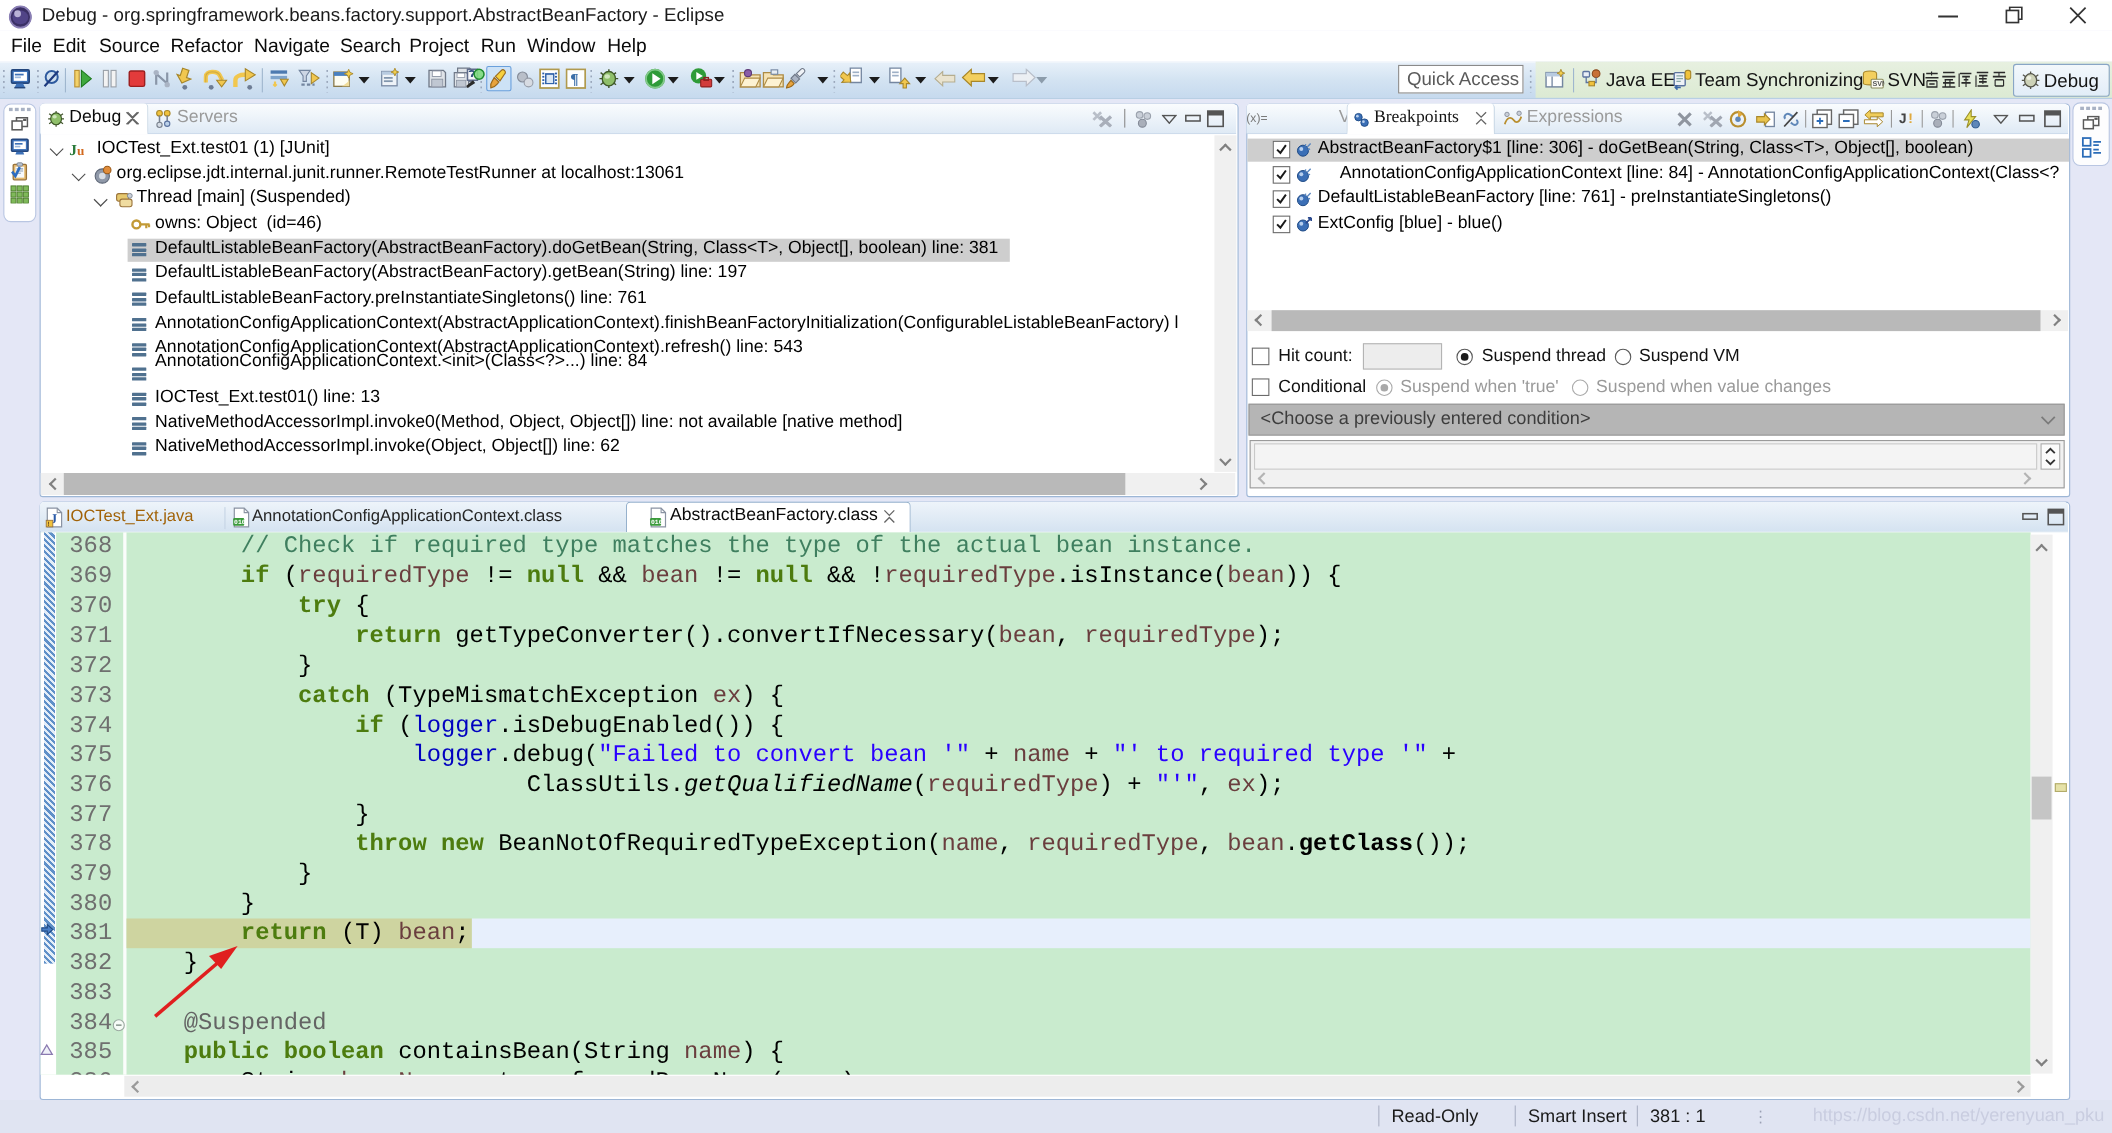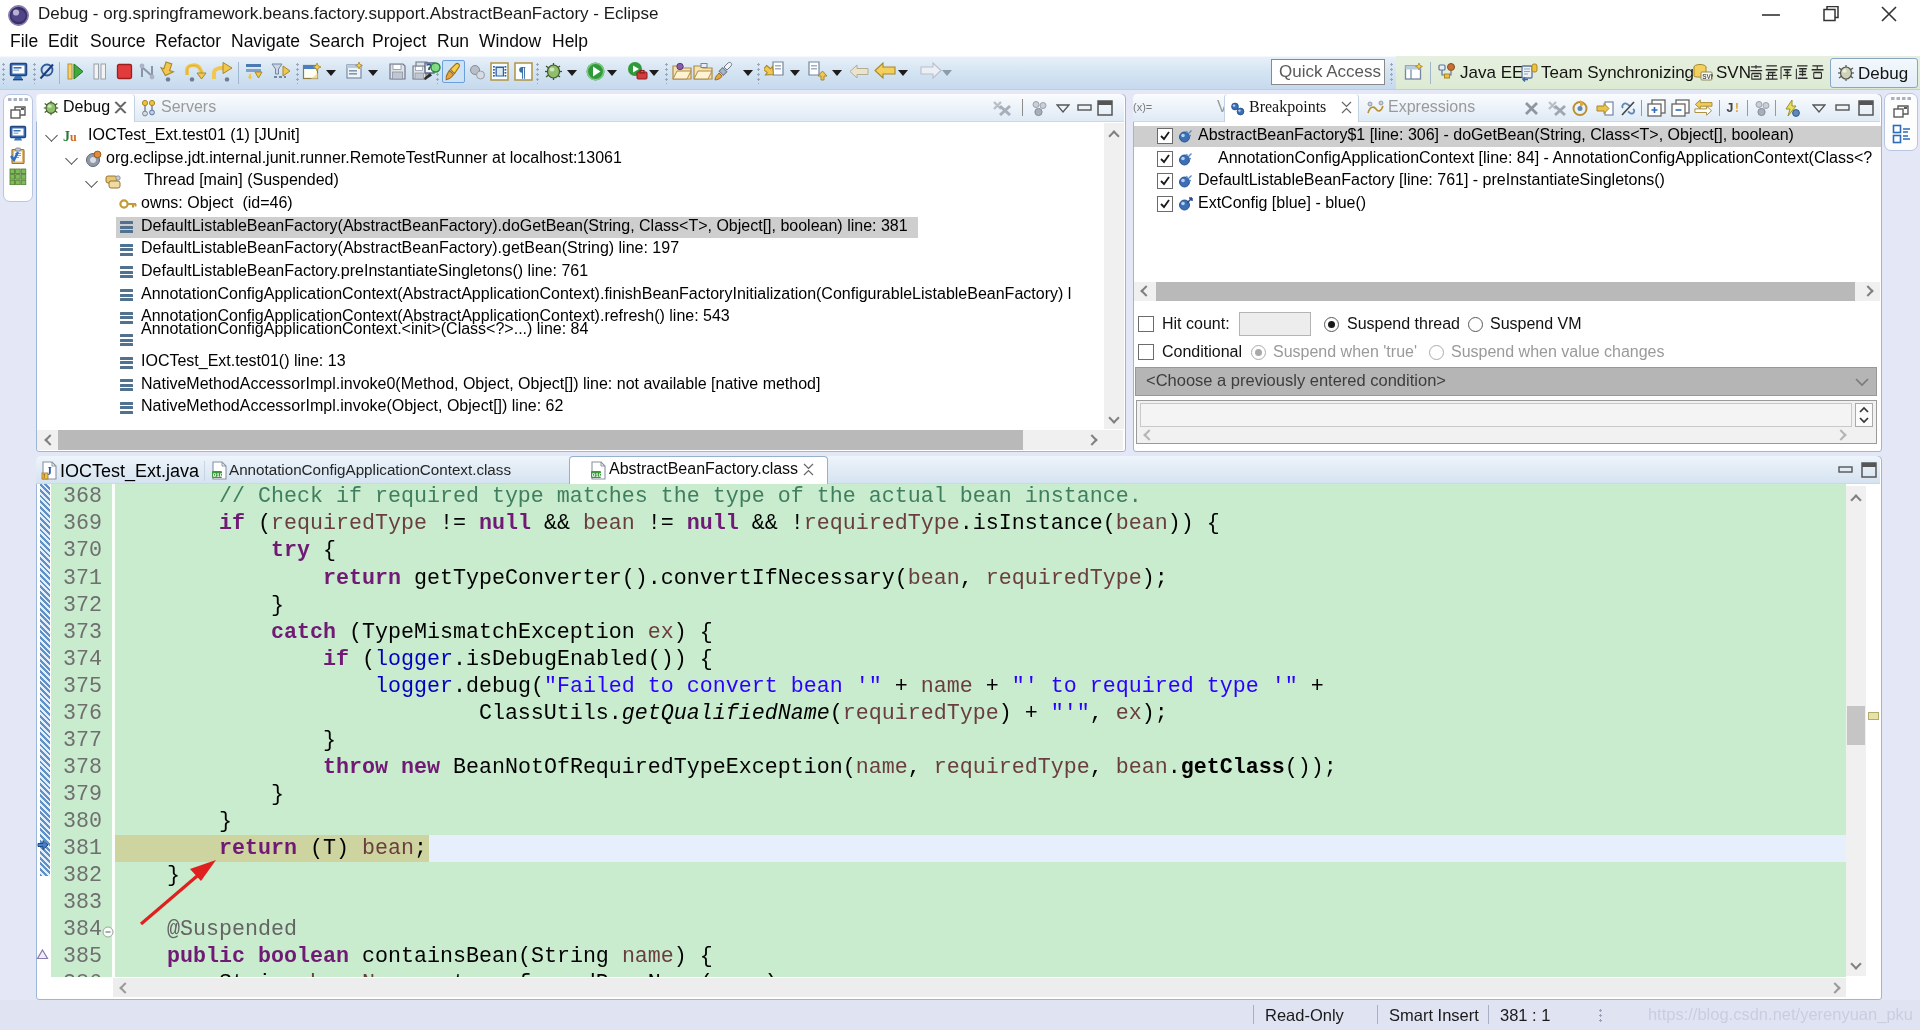--- a/index.html
+++ b/index.html
@@ -53,21 +53,21 @@
 
 .cb { position:absolute; width:16px; height:16px; background:#fff; border:1.5px solid #6b6b6b; }
 .cb svg { position:absolute; left:1px; top:1px; }
 .radio { position:absolute; width:15px; height:15px; border-radius:50%; background:#fff; border:1.5px solid #595959; }
 .radio.sel::after { content:""; position:absolute; left:2.5px; top:2.5px; width:7px; height:7px; border-radius:50%; background:#1a1a1a; }
 .radio.dis { border-color:#ababab; }
 .radio.dis.sel::after { background:#a9a9a9; }
 
 #code, #gutter { font-family:"Liberation Mono", monospace; font-size:21.66px; line-height:27.05px; white-space:pre; }
 #gutter { color:#6f6f6f; text-align:right; }
-.k { color:#701a75; font-weight:bold; }
+.k { color:#4d7c0f; font-weight:bold; }
 .c { color:#3f7f5f; }
 .s { color:#2a00ff; }
 .v { color:#6a3e3e; }
 .f { color:#0000c0; }
 .a { color:#646464; }
 .im { font-style:italic; }
 .bb { font-weight:bold; }
 .gtext { position:absolute; font-size:16px; color:#9a9a9a; white-space:nowrap; }
 .btext { position:absolute; font-size:16px; color:#111; white-space:nowrap; }
 </style>
@@ -508,21 +508,21 @@
   <circle cx="9" cy="10" r="3" fill="#d8dde4"></circle>
   <circle cx="13.5" cy="4.5" r="3.4" fill="#e08c3a" stroke="#9a5a1a" stroke-width="1"></circle>
 </svg>
 <div class="trow" style="left:106px;top:148.5px;">org.eclipse.jdt.internal.junit.runner.RemoteTestRunner at localhost:13061</div>
 <div class="chev" style="left:87px;top:177px;"></div>
 <svg class="abs" style="left:104px;top:173px" width="18" height="18" viewBox="0 0 18 18">
   <rect x="2" y="3" width="11" height="7" rx="2" fill="#e6c86e" stroke="#9a733a" stroke-width="1"></rect>
   <rect x="5" y="8" width="11" height="7" rx="2" fill="#f0dca0" stroke="#9a733a" stroke-width="1"></rect>
   <circle cx="14" cy="5" r="2.2" fill="#c9cfd8" stroke="#7a838f" stroke-width="0.8"></circle>
 </svg>
-<div class="trow" style="left:144px;top:171px;">Thread [main] (Suspended)</div>
+<div class="trow" style="left:124px;top:171px;">Thread [main] (Suspended)</div>
 <svg class="abs" style="left:119px;top:197px" width="19" height="14" viewBox="0 0 19 14">
   <circle cx="5" cy="7" r="3.6" fill="none" stroke="#c29a36" stroke-width="2.2"></circle>
   <path d="M8.5 7 L17 7 M14 7 L14 10.5 M16.5 7 L16.5 9.5" stroke="#c29a36" stroke-width="2"></path>
 </svg>
 <div class="trow" style="left:141px;top:193.5px;">owns: Object&nbsp; (id=46)</div>
 <div class="fbars" style="left:120px;top:221px;">
         <i></i>
         <i></i>
         <i></i>
       </div>
@@ -764,21 +764,21 @@
 <div id="editor-content">
 
 <div class="tabbar" style="left:36px;top:456px;width:1844px;height:28px;background:linear-gradient(180deg,#eef4fa 0%,#d5e3f1 100%);"></div>
 <svg class="abs" style="left:41px;top:461px" width="17" height="19" viewBox="0 0 17 19">
   <path d="M2 1 L11 1 L15 5 L15 18 L2 18 Z" fill="#fff" stroke="#8a93a2" stroke-width="1.1"></path>
   <path d="M11 1 L11 5 L15 5" fill="none" stroke="#8a93a2" stroke-width="1"></path>
   <text x="5" y="14" font-size="12" font-weight="bold" fill="#2a5aa8" font-family="Liberation Serif,serif">J</text>
   <rect x="1" y="12" width="6" height="6" fill="#f0c23c" stroke="#9a733a" stroke-width="0.8"></rect>
   <text x="2.2" y="17.2" font-size="5.5" font-weight="bold" fill="#5a3a1a">!</text>
 </svg>
-<div class="tabtext" style="left:60px;top:461px;color:#000000;font-size:18px;">IOCTest_Ext.java</div>
+<div class="tabtext" style="left:60px;top:461px;color:#a16207;font-size:15px;">IOCTest_Ext.java</div>
 <div class="abs" style="left:204px;top:461px;width:1px;height:20px;background:#c6d4e4;"></div>
 <svg class="abs" style="left:211px;top:461px" width="17" height="19" viewBox="0 0 17 19">
   <path d="M2 1 L11 1 L15 5 L15 18 L2 18 Z" fill="#fff" stroke="#8a93a2" stroke-width="1.1"></path>
   <path d="M11 1 L11 5 L15 5" fill="none" stroke="#8a93a2" stroke-width="1"></path>
   <rect x="1" y="10" width="10" height="7" rx="1" fill="#3a9a3a"></rect>
   <text x="1.8" y="15.8" font-size="5.8" font-weight="bold" fill="#fff" font-family="Liberation Mono,monospace">010</text>
 </svg>
 <div class="tabtext" style="left:229px;top:461px;color:#262626;font-size:15.2px;">AnnotationConfigApplicationContext.class</div>
 <div class="vtab-active" style="left:569px;top:456px;width:259px;border:1px solid #96b1cc;border-bottom:none;"></div>
 <svg class="abs" style="left:590px;top:461px" width="17" height="19" viewBox="0 0 17 19">

